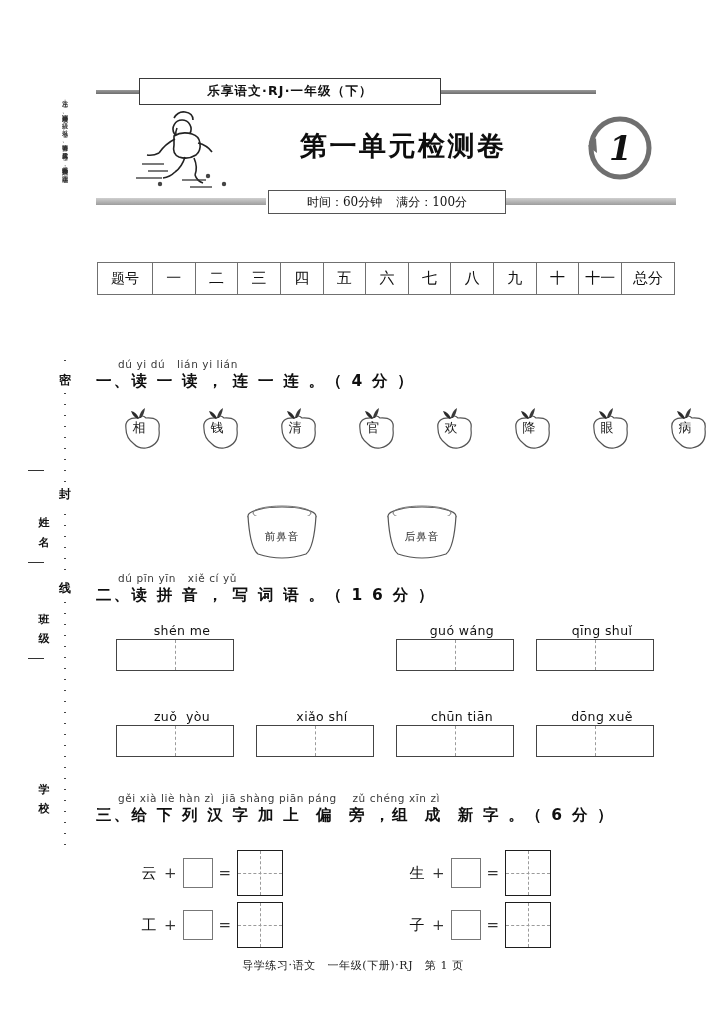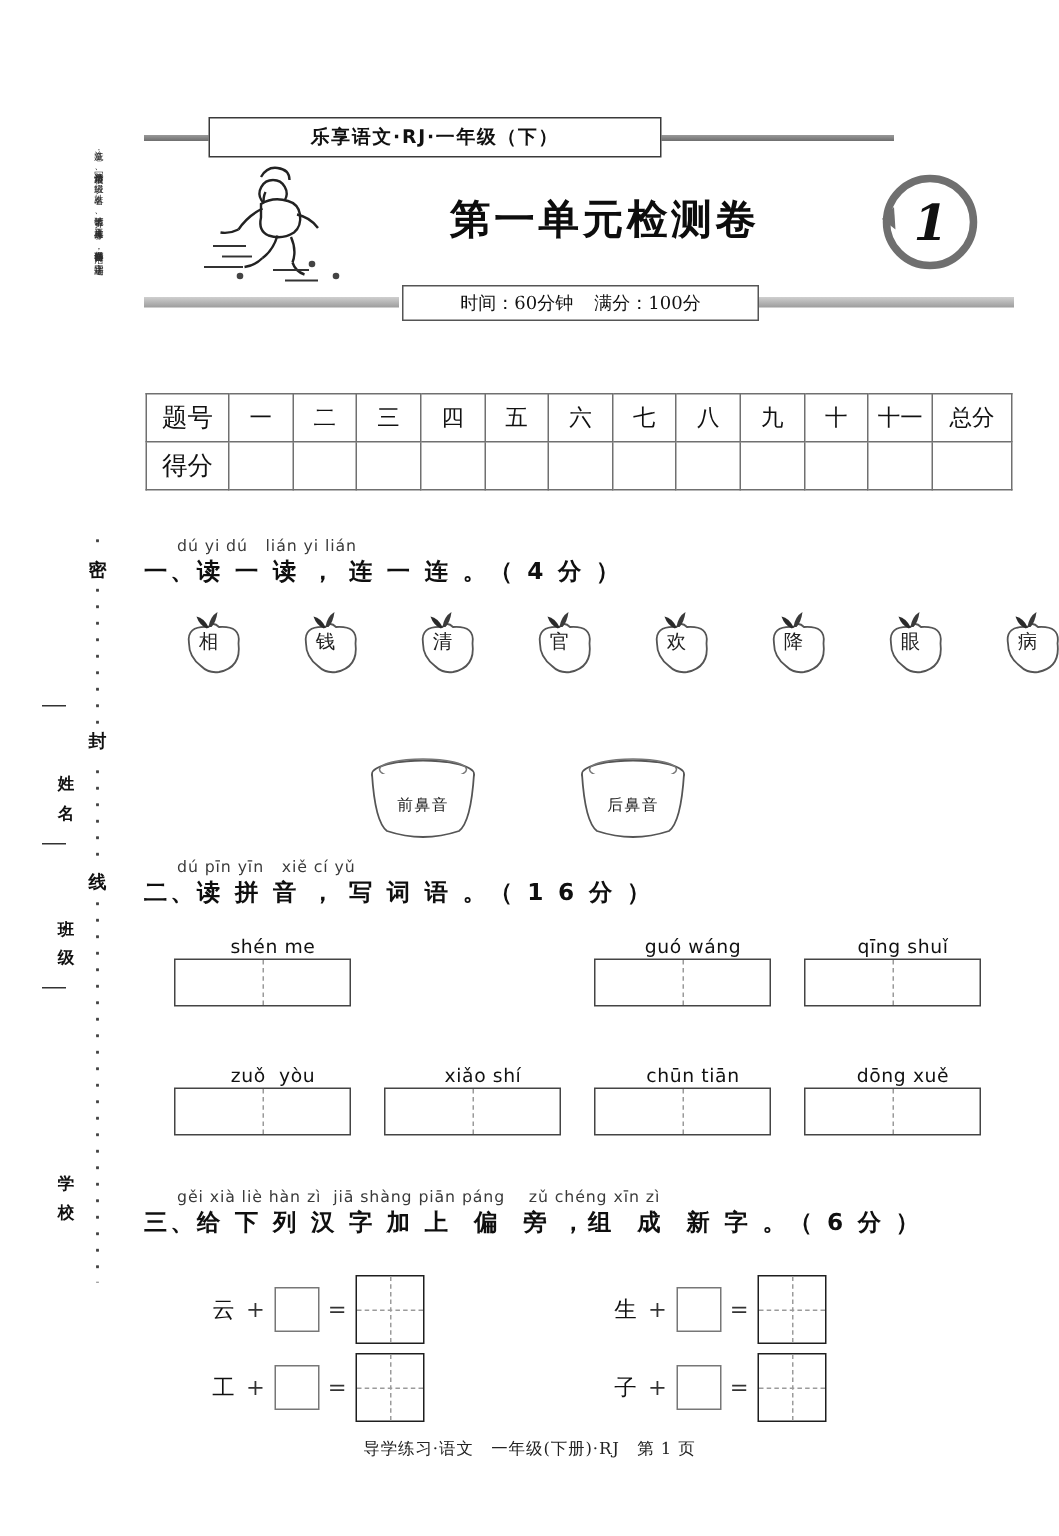--- a/index.html
+++ b/index.html
@@ -90,21 +90,21 @@
   
   .score-table{
     position:absolute;left:97px;top:262px;width:578px;
     border-collapse:collapse;table-layout:fixed;
   }
   .score-table td{
     border:1px solid #707070;height:29px;text-align:center;
     font-family:"DejaVu Serif","Liberation Serif",serif;
     font-size:15px;color:#111;
   }
-  .score-table td.head{width:52px;font-size:17px;}
+  .score-table td.head{width:52px;font-size:14px;}
   .score-table td.tot{width:50px;}
 
   
   .q{position:absolute;}
   .q-pinyin{
     font-family:"DejaVu Sans","Liberation Sans",sans-serif;
     font-size:10.5px;color:#3a3a3a;letter-spacing:.6px;white-space:pre;
     margin-left:22px;margin-bottom:1px;
   }
   .q-text{
@@ -265,35 +265,20 @@
       <td>四</td>
       <td>五</td>
       <td>六</td>
       <td>七</td>
       <td>八</td>
       <td>九</td>
       <td>十</td>
       <td>十一</td>
       <td class="tot">总分</td>
     </tr>
-    <tr>
-      <td class="head">得分</td>
-      <td></td>
-      <td></td>
-      <td></td>
-      <td></td>
-      <td></td>
-      <td></td>
-      <td></td>
-      <td></td>
-      <td></td>
-      <td></td>
-      <td></td>
-      <td class="tot"></td>
-    </tr>
   </tbody>
     </table>
 
   <div class="q" style="left:96px;top:358px">
     <div class="q-pinyin">dú yi dú   lián yi lián</div>
     <div class="q-text">一、读 一 读 ， 连 一 连 。（ 4 分 ）</div>
   </div>
 
   <div class="apple-row">
     <div class="apple" style="left:0px">

